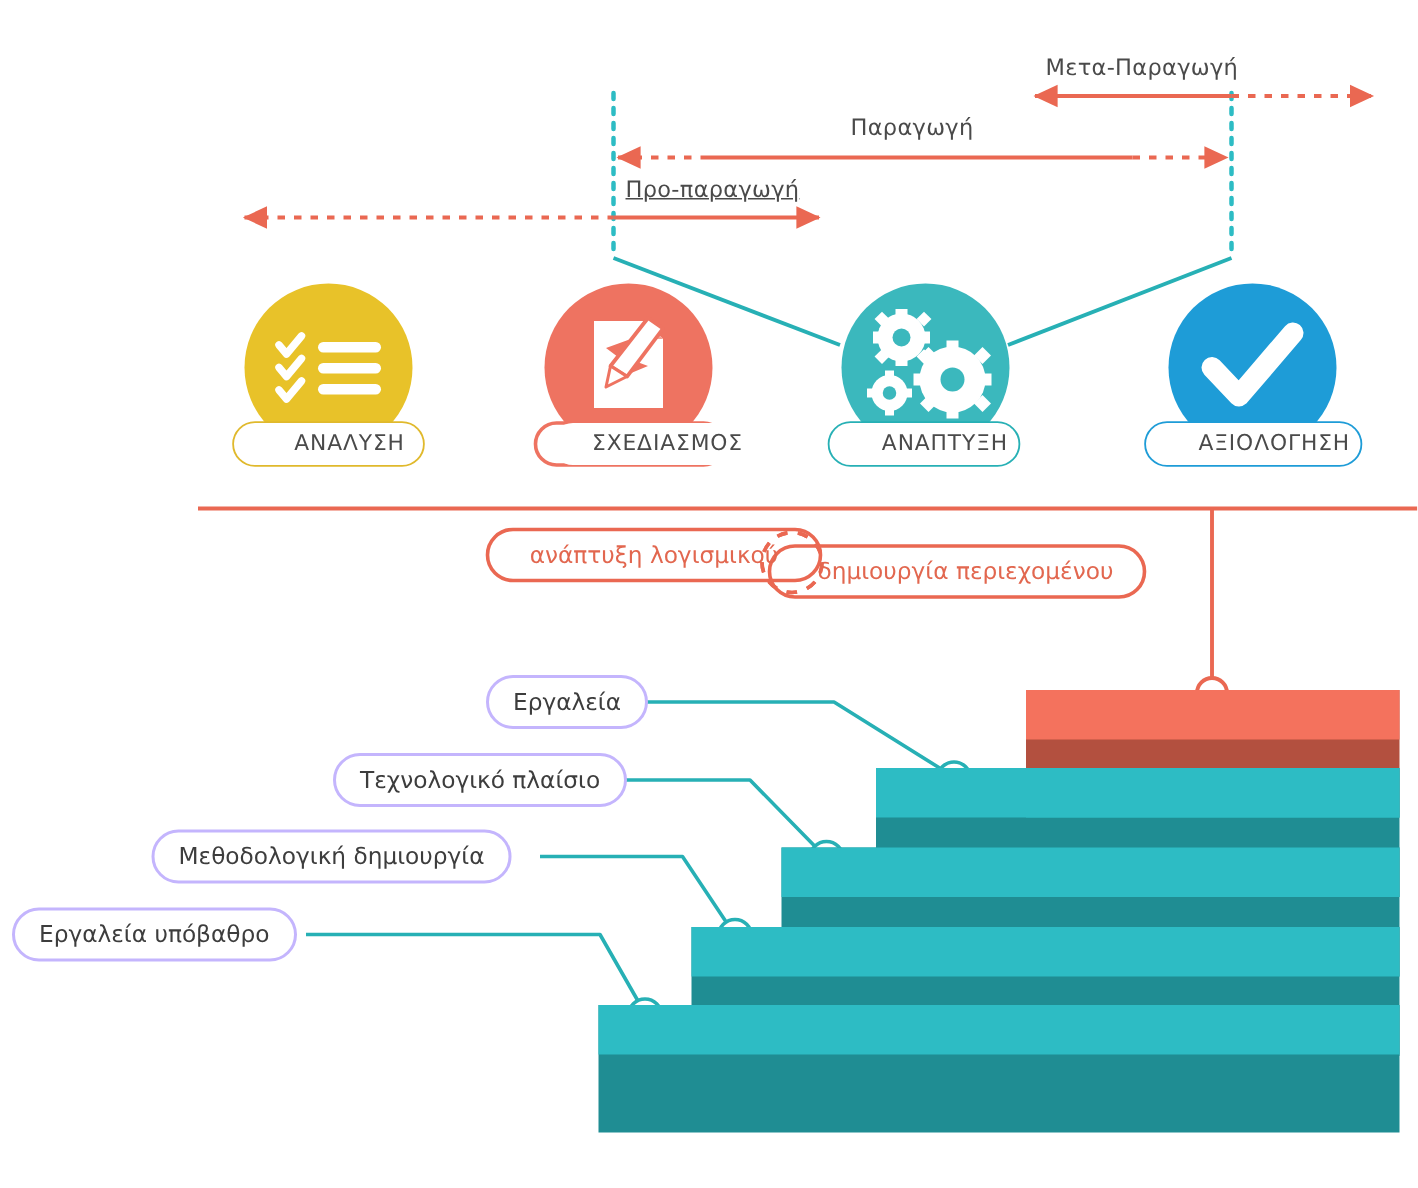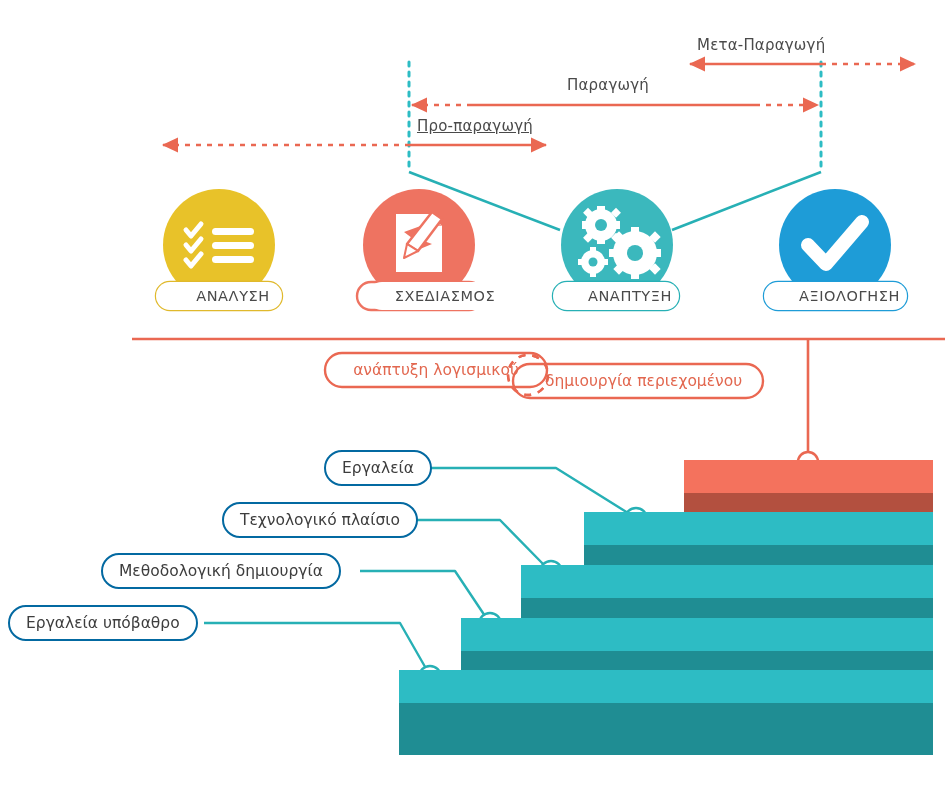--- a/index.html
+++ b/index.html
@@ -43,21 +43,21 @@
     padding-left: 28px;
   }
   .pill {
     position: absolute;
     display: flex;
     align-items: center;
     justify-content: center;
     height: 36px;
     border-radius: 18px;
     background: #ffffff;
-    border: 2px solid #0369a1;
+    border: 2px solid #c4b5fd;
     font-size: 15.5px;
     color: #3d3d3d;
     white-space: nowrap;
     padding: 0 16px;
   }
 </style>
 </head>
 <body>
 
 <div id="stage">

